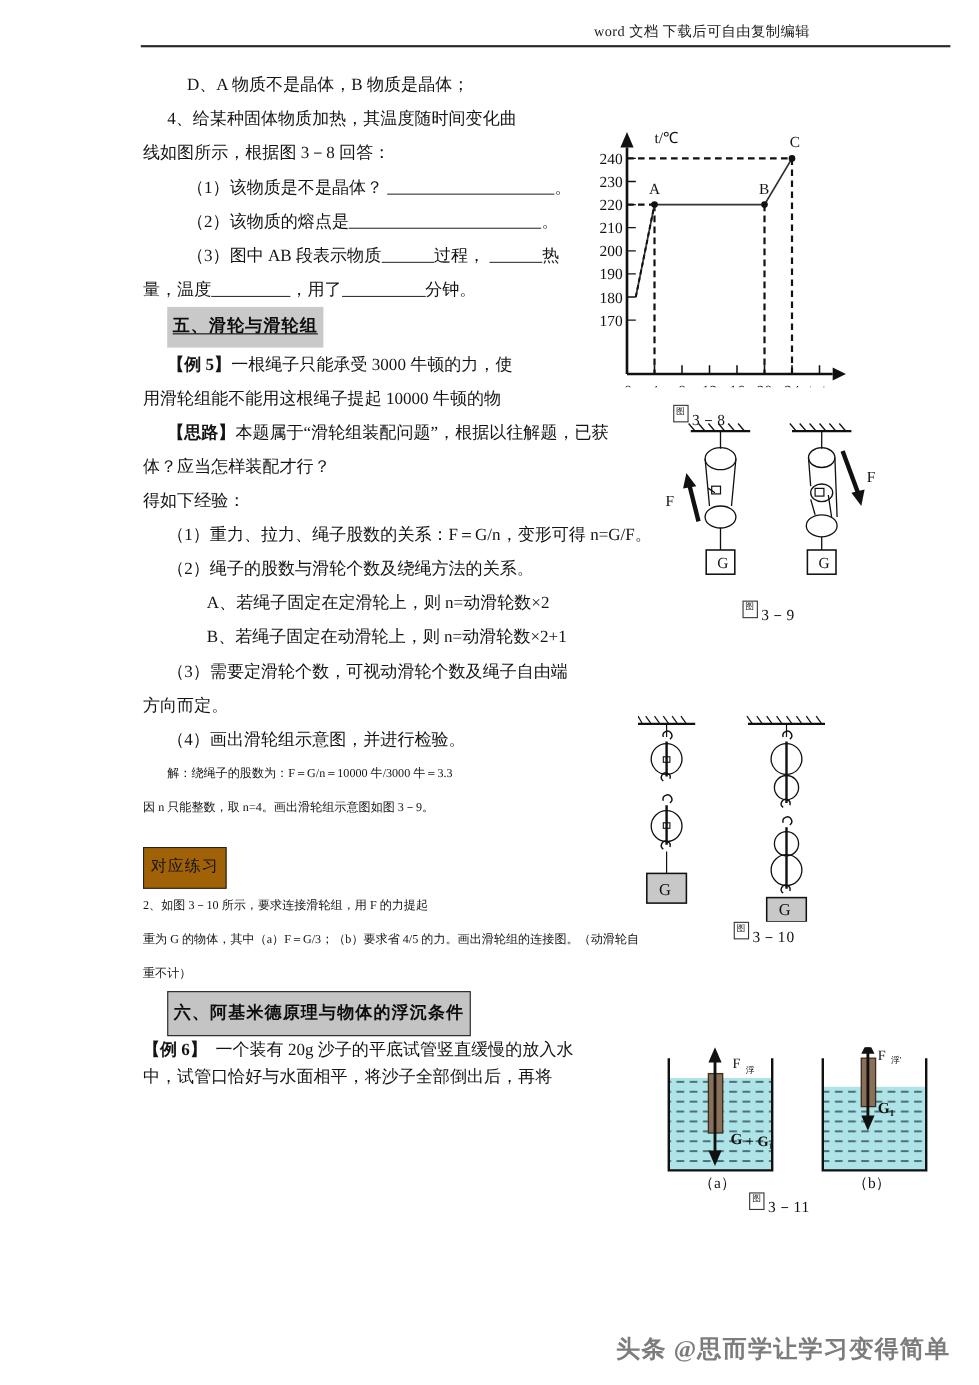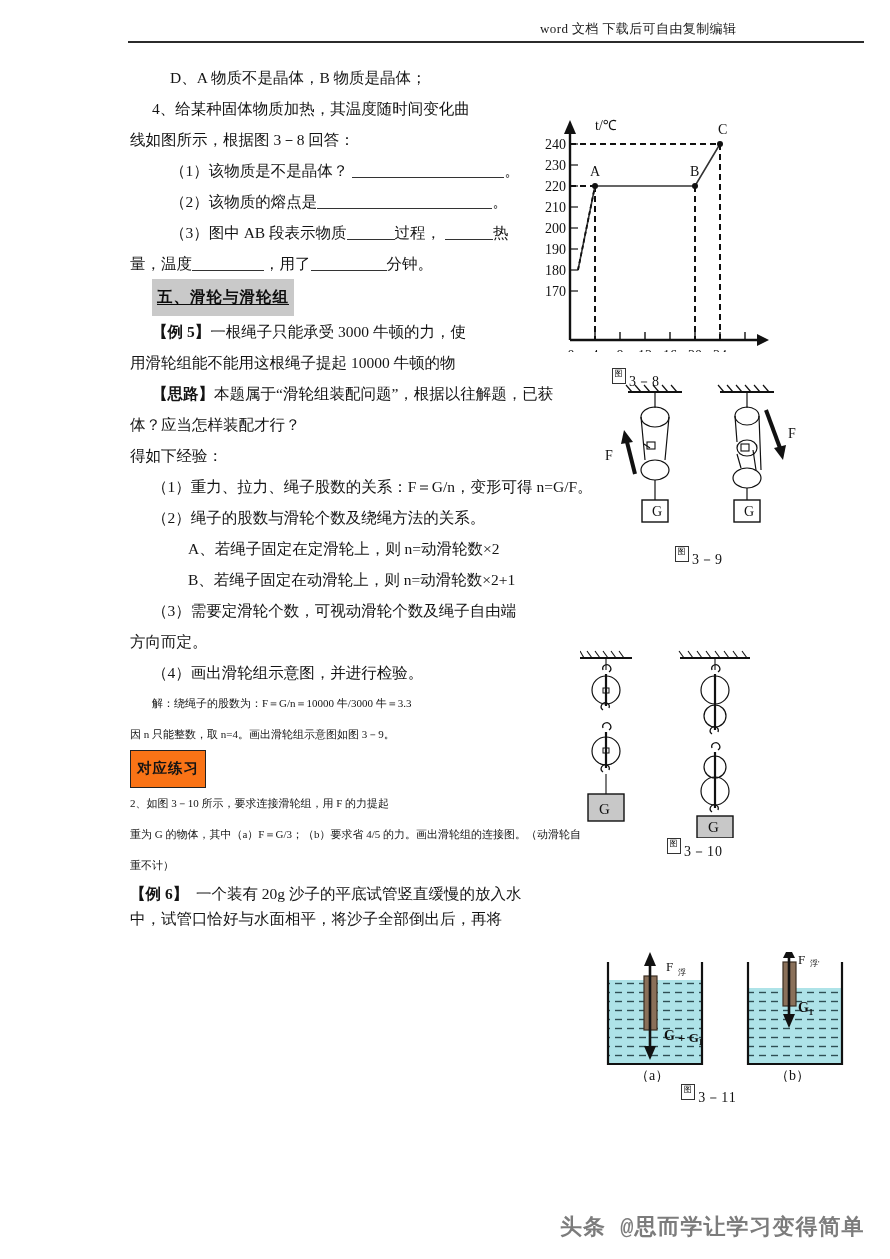--- a/index.html
+++ b/index.html
@@ -49,22 +49,22 @@
     color:#0d0d0d;
     text-decoration:underline;
     text-underline-offset:2px;
   }
   .sec-head.boxed{
     border:1.5px solid #222;text-decoration:none;
     background:#c4c4c4;
   }
   .mini-box{
     display:inline-block;border:1.5px solid #222;
-    padding:1px 6px 2px 6px;font-weight:bold;font-size:14.5px;
-    background:#f97316;letter-spacing:1px;
+    padding:1px 6px 2px 6px;font-weight:normal;font-size:14.5px;
+    background:#a16207;letter-spacing:1px;margin-top:20px;
   }
 
   
   .fig38{position:absolute;left:525px;top:112px;width:250px;height:265px;}
   .cap{
     text-align:center;font-size:14px;letter-spacing:1px;
     color:#111;
   }
   .cap .bx{
     display:inline-block;border:1px solid #333;font-size:8px;
@@ -73,21 +73,21 @@
   }
 
   
   .fig39{position:absolute;left:600px;top:382px;width:250px;height:180px;}
   .fig310{position:absolute;left:580px;top:648px;width:270px;height:215px;}
   .fig311{position:absolute;left:590px;top:952px;width:280px;height:155px;}
 
   
   .wm{
     position:absolute;left:560px;top:1212px;
-    font-family:Liberation Mono, monospace;
+    font-family:Liberation Serif, serif;
     font-size:22px;font-weight:bold;color:#4b4b4b;
     opacity:.72;white-space:nowrap;letter-spacing:1px;
   }
   svg{display:block;}
 </style>
 </head>
 <body>
 
 <div class="page">
 
@@ -145,20 +145,23 @@
     <div class="ln sm">因 n 只能整数，取 n=4。画出滑轮组示意图如图 3－9。</div>
 
     <div class="ln" style="line-height:33px">
       <span class="mini-box">对应练习</span>
     </div>
 
     <div class="ln sm">2、如图 3－10 所示，要求连接滑轮组，用 F 的力提起</div>
     <div class="ln sm" style="white-space:nowrap">重为 G 的物体，其中（a）F＝G/3；（b）要求省 4/5 的力。画出滑轮组的连接图。（动滑轮自</div>
     <div class="ln sm">重不计）</div>
 
+    <div class="ln ind2" style="line-height:36px">
+      <span class="sec-head boxed">六、阿基米德原理与物体的浮沉条件</span>
+    </div>
 
     <div class="ln" style="line-height:25px">
       <span class="b">【例 6】</span>&nbsp;&nbsp;<span>一个装有 20g 沙子的平底试管竖直缓慢的放入水</span>
     </div>
     <div class="ln" style="line-height:25px">中，试管口恰好与水面相平，将沙子全部倒出后，再将</div>
   </div>
 
   <div class="fig38">
     <svg width="250" height="240" viewBox="0 0 250 240">
 

